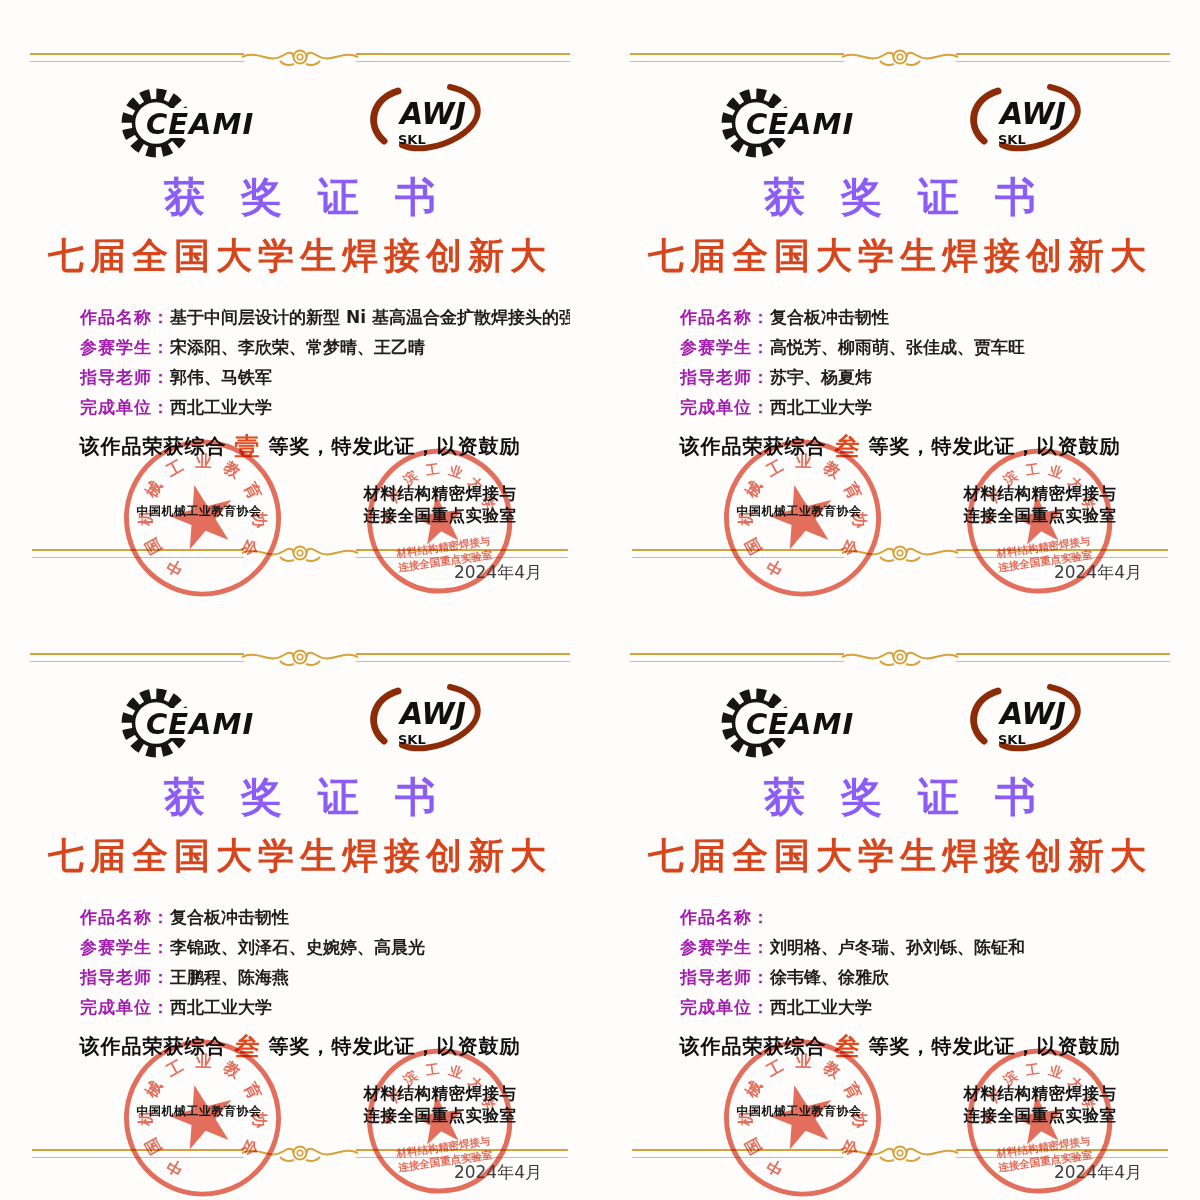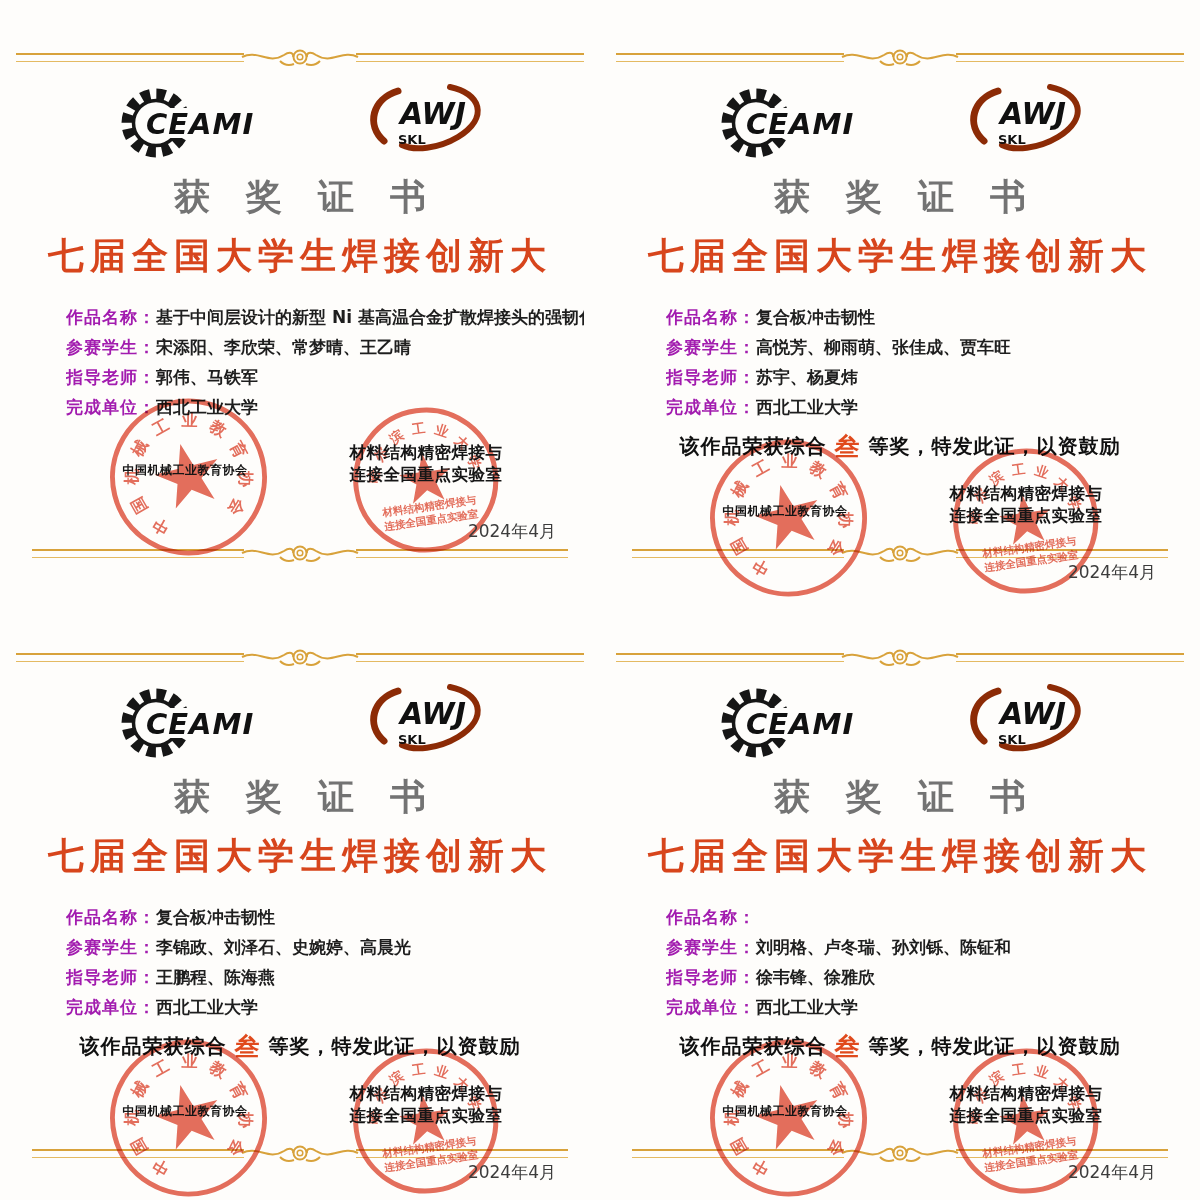--- a/index.html
+++ b/index.html
@@ -11,36 +11,36 @@
   }
   .sheet{
     display:grid;
     grid-template-columns:600px 600px;
     grid-template-rows:600px 600px;
     width:1200px;height:1200px;
   }
   .cert{
     position:relative;
     box-sizing:border-box;
-    padding:44px 16px 0;
+    padding:44px 30px 0;
     overflow:hidden;
     background:#fefdfb;
   }
   
   .rule{display:flex;align-items:center;height:26px;}
   .rule .line{flex:1;height:6px;border-top:2px solid #D8A23B;border-bottom:1px solid #E4BA62;}
   .rule svg{flex:none;margin:0 -4px;}
   .rule-bottom{position:absolute;left:32px;right:32px;bottom:34px;}
   
   .logos{display:flex;justify-content:center;align-items:center;gap:52px;margin-top:10px;height:86px;}
   
   .cert-title{
     margin:4px 0 0;text-align:center;
     font-family:Liberation Sans, sans-serif;
-    font-size:36px;font-weight:700;color:#737373;
+    font-size:41px;font-weight:700;color:#8b5cf6;
     letter-spacing:36px;padding-left:36px;line-height:54px;white-space:nowrap;
   }
   .comp-title{
     margin-top:8px;text-align:center;white-space:nowrap;
     font-size:36px;font-weight:800;color:#D7451C;letter-spacing:6px;line-height:48px;
   }
   
   .info{margin:26px 0 0 50px;}
   .info .row{
     display:flex;white-space:nowrap;overflow:hidden;
@@ -114,20 +114,23 @@
         </div>
       <div class="row">
           <span class="label">指导老师：</span>
           <span class="value">郭伟、马铁军</span>
         </div>
       <div class="row">
           <span class="label">完成单位：</span>
           <span class="value">西北工业大学</span>
         </div>
     </div>
+    <div class="award">
+      <span>该作品荣获综合</span><span class="grade">壹</span><span>等奖，特发此证，以资鼓励</span>
+    </div>
     <div class="seal-row">
       <div class="stamp stamp-left"><svg width="170" height="170" viewBox="0 0 170 170">
             <circle cx="85" cy="85" r="76" fill="none" stroke="#DF5540" stroke-width="5"></circle>
             <polygon points="85,51 92.6364,74.494 117.334,74.494 97.3522,89.0154 104.98519999999999,112.506 85,97.988 65.01480000000001,112.506 72.6478,89.0154 52.666000000000004,74.494 77.3636,74.494" fill="#DF5540"></polygon>
             <text x="85" y="33.6" text-anchor="middle" font-size="16" font-weight="700" fill="#DF5540" transform="rotate(-136 85 85)">中</text>
             <text x="85" y="33.6" text-anchor="middle" font-size="16" font-weight="700" fill="#DF5540" transform="rotate(-105.77777777777777 85 85)">国</text>
             <text x="85" y="33.6" text-anchor="middle" font-size="16" font-weight="700" fill="#DF5540" transform="rotate(-75.55555555555556 85 85)">机</text>
             <text x="85" y="33.6" text-anchor="middle" font-size="16" font-weight="700" fill="#DF5540" transform="rotate(-45.33333333333334 85 85)">械</text>
             <text x="85" y="33.6" text-anchor="middle" font-size="16" font-weight="700" fill="#DF5540" transform="rotate(-15.111111111111114 85 85)">工</text>
             <text x="85" y="33.6" text-anchor="middle" font-size="16" font-weight="700" fill="#DF5540" transform="rotate(15.111111111111114 85 85)">业</text>

